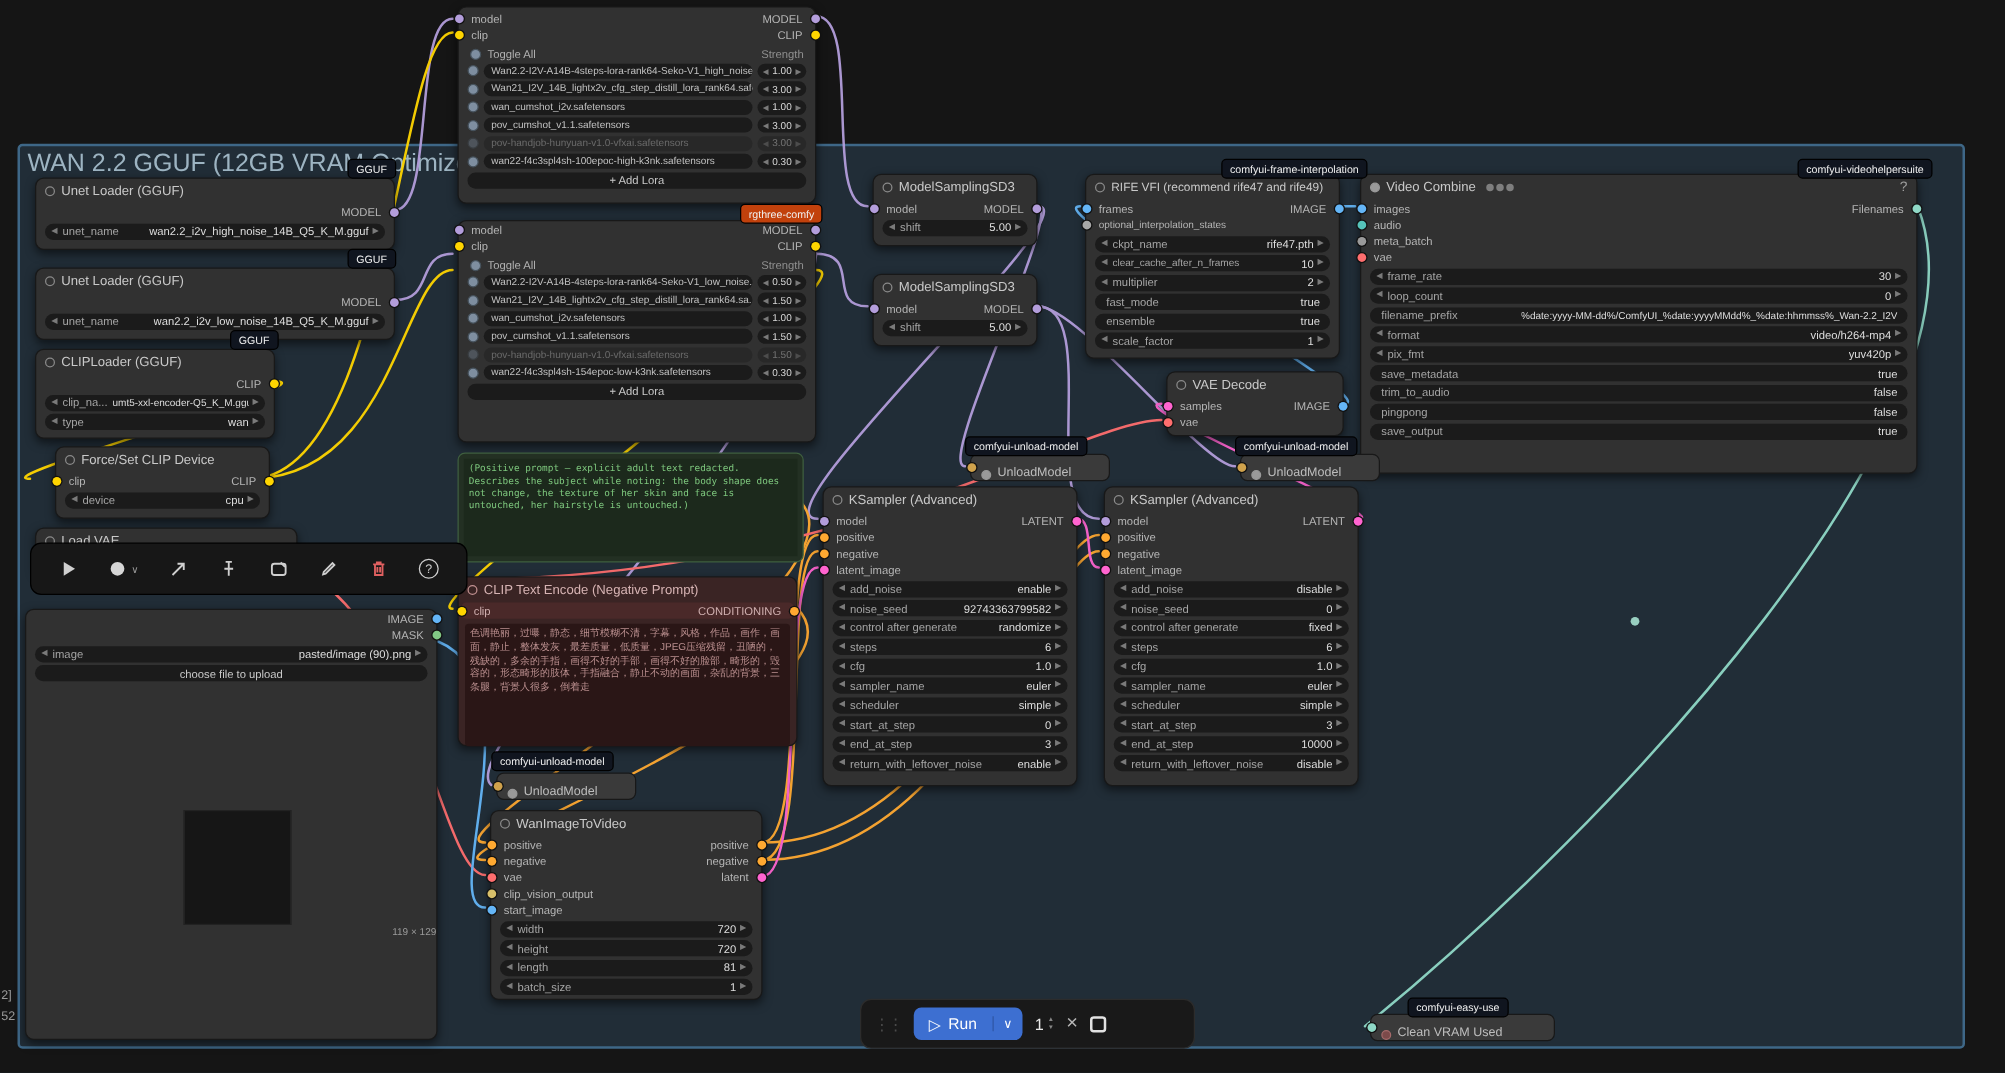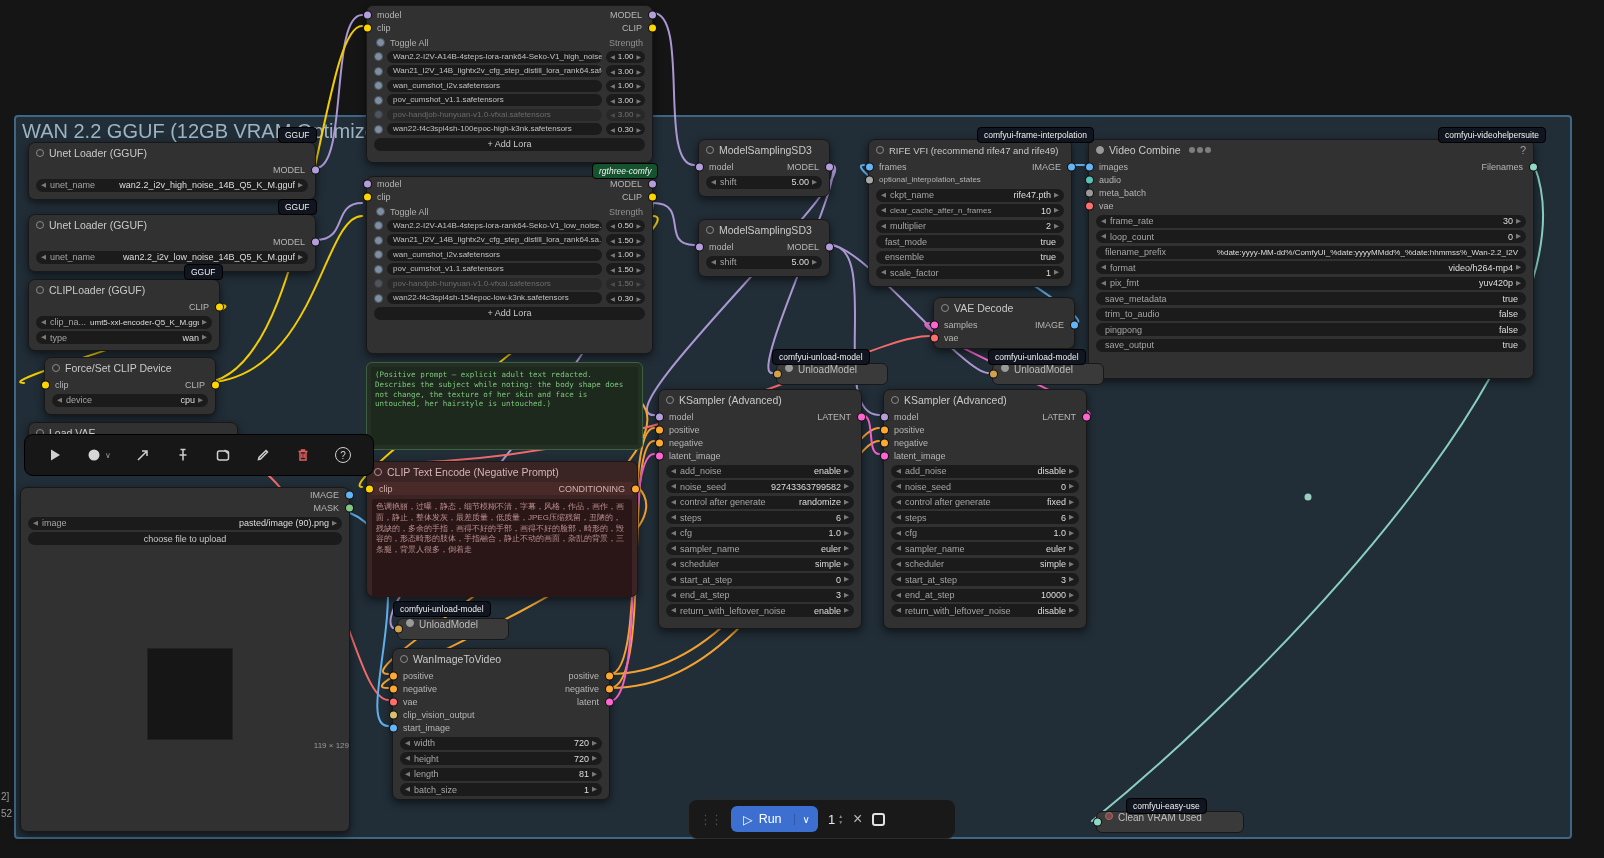--- a/index.html
+++ b/index.html
@@ -13,29 +13,29 @@
   .nc.fill{background:#9a9a9a;border-color:#9a9a9a;}
   .s{position:relative;display:flex;height:13px;align-items:center;padding:0 10px;font-size:9px;color:#b5b5b5;}
   .d{position:absolute;width:7px;height:7px;border-radius:50%;top:50%;transform:translateY(-50%);box-shadow:0 0 0 1px #111;}
   .d.i{left:-3.5px}.d.o{right:-3.5px}
   .lr{margin-right:auto;white-space:nowrap;}.rr{margin-left:auto;white-space:nowrap;}
   .w{display:flex;align-items:center;height:13px;background:#1b1b1b;border-radius:7px;margin:2.5px 7px;font-size:9px;padding:0 5px;}
   .w .a{color:#7a7a7a;font-size:6.5px;line-height:1;}
   .w .l{margin:0 4px;color:#a5a5a5;white-space:nowrap;}
   .w .v{margin-left:auto;color:#dedede;white-space:nowrap;overflow:hidden;margin-right:3px;}
   .w.btn{justify-content:center;color:#c9c9c9;}
-  .lhead{display:flex;align-items:flex-start;gap:5px;margin:4px 9px 2px;font-size:9px;color:#b0b0b0;}
+  .lhead{display:flex;align-items:flex-end;gap:5px;margin:4px 9px 2px;font-size:9px;color:#b0b0b0;}
   .lrow{display:flex;align-items:center;gap:4px;margin:2.5px 7px;height:12px;}
   .lrow.dim{opacity:.38;}
   .ltog{width:9px;height:9px;border-radius:50%;background:#7e8ea0;border:1px solid #46525c;flex:none;box-sizing:border-box;}
   .lname{flex:1;background:#1b1b1b;border-radius:6px;font-size:8px;color:#c2c2c2;padding:1px 6px;white-space:nowrap;overflow:hidden;height:10px;line-height:10px;}
   .lstr{display:flex;align-items:center;background:#1b1b1b;border-radius:6px;font-size:8px;color:#d8d8d8;padding:1px 4px;gap:3px;height:10px;flex:none;}
   .lstr .a{color:#7a7a7a;font-size:6px;}
   .badge{position:absolute;background:#10151f;color:#f0f0f0;font-size:8.5px;padding:2px 6px;border-radius:4px;border:1px solid #000;white-space:nowrap;z-index:5;}
-  .cnode{position:absolute;background:#3a3a3a;border:1px solid #181818;border-radius:6px;display:flex;align-items:flex-start;gap:5px;height:20px;padding:0 8px;font-size:10px;color:#bdbdbd;z-index:4;}
+  .cnode{position:absolute;background:#3a3a3a;border:1px solid #181818;border-radius:6px;display:flex;align-items:flex-end;gap:5px;height:20px;padding:0 8px;font-size:10px;color:#bdbdbd;z-index:4;}
   .cnode .d{box-shadow:0 0 0 1px #111;}
   .pos-node{position:absolute;background:#233023;border:1px solid #3f5f3f;border-radius:6px;padding:4px;z-index:3;box-sizing:border-box;}
   .pos-text{width:100%;height:100%;background:#1c291c;color:#7ec87e;font-family:"DejaVu Sans Mono",monospace;font-size:7.5px;line-height:1.3;padding:3px 4px;box-sizing:border-box;overflow:hidden;white-space:pre-wrap;}
   .neg-node{background:#3a2424;}
   .neg-node .nt{color:#d6b3b3;}
   .neg-node .s{background:#4a2929;border-radius:4px;margin:0 2px;color:#d0b0b0;}
   .neg-text{margin:4px 5px;height:92px;background:#2a1616;color:#bb8f8f;font-size:8px;line-height:1.35;padding:3px 4px;border-radius:3px;overflow:hidden;}
   .seltb{position:absolute;left:24px;top:434px;width:328px;height:40px;background:#171717;border:1px solid #000;border-radius:9px;display:flex;align-items:center;justify-content:space-around;padding:0 10px;z-index:6;}
   .seltb .ic{display:flex;align-items:center;gap:2px;color:#cfcfcf;}
   .qmark{width:16px;height:16px;border:1.5px solid #cfcfcf;border-radius:50%;font-size:10px;color:#cfcfcf;display:flex;align-items:center;justify-content:center;box-sizing:border-box;}
@@ -46,21 +46,21 @@
   .runbtn .chev{border-left:1px solid #2f57a5;padding:0 8px;font-size:10px;}
   .numbox{display:flex;align-items:center;gap:3px;color:#e8e8e8;font-size:13px;}
   .numbox .steps{display:flex;flex-direction:column;font-size:5px;color:#888;line-height:1.2;}
   .xicon{color:#b8b8b8;font-size:16px;}
   .stopicon{width:13px;height:13px;border:2px solid #e2e2e2;border-radius:3px;box-sizing:border-box;}
   .corner{position:absolute;left:1px;color:#9a9a9a;font-size:10px;z-index:9;}
   .thumb{position:absolute;background:#161616;border:1px solid #222;}
   .thumb-cap{position:absolute;width:100%;text-align:right;font-size:8px;color:#9a9a9a;}
   .vc-icons{display:flex;gap:2px;margin-left:3px;}
   .vc-icons i{width:6px;height:6px;border-radius:50%;background:#7e7e7e;display:block;}
-  .rgtag{position:absolute;background:#14532d;color:#f0f0f0;font-size:8.5px;padding:2px 6px;border-radius:4px;border:1px solid #000;z-index:5;font-style:italic;}
+  .rgtag{position:absolute;background:#c2410c;color:#f0f0f0;font-size:8.5px;padding:2px 6px;border-radius:4px;border:1px solid #000;z-index:5;}
 </style>
 </head>
 <body>
 
 <div style="position:absolute;inset:0;">
 
   <div class="group">
     <div class="group-title">WAN 2.2 GGUF (12GB VRAM Optimized)</div>
   </div>
 

